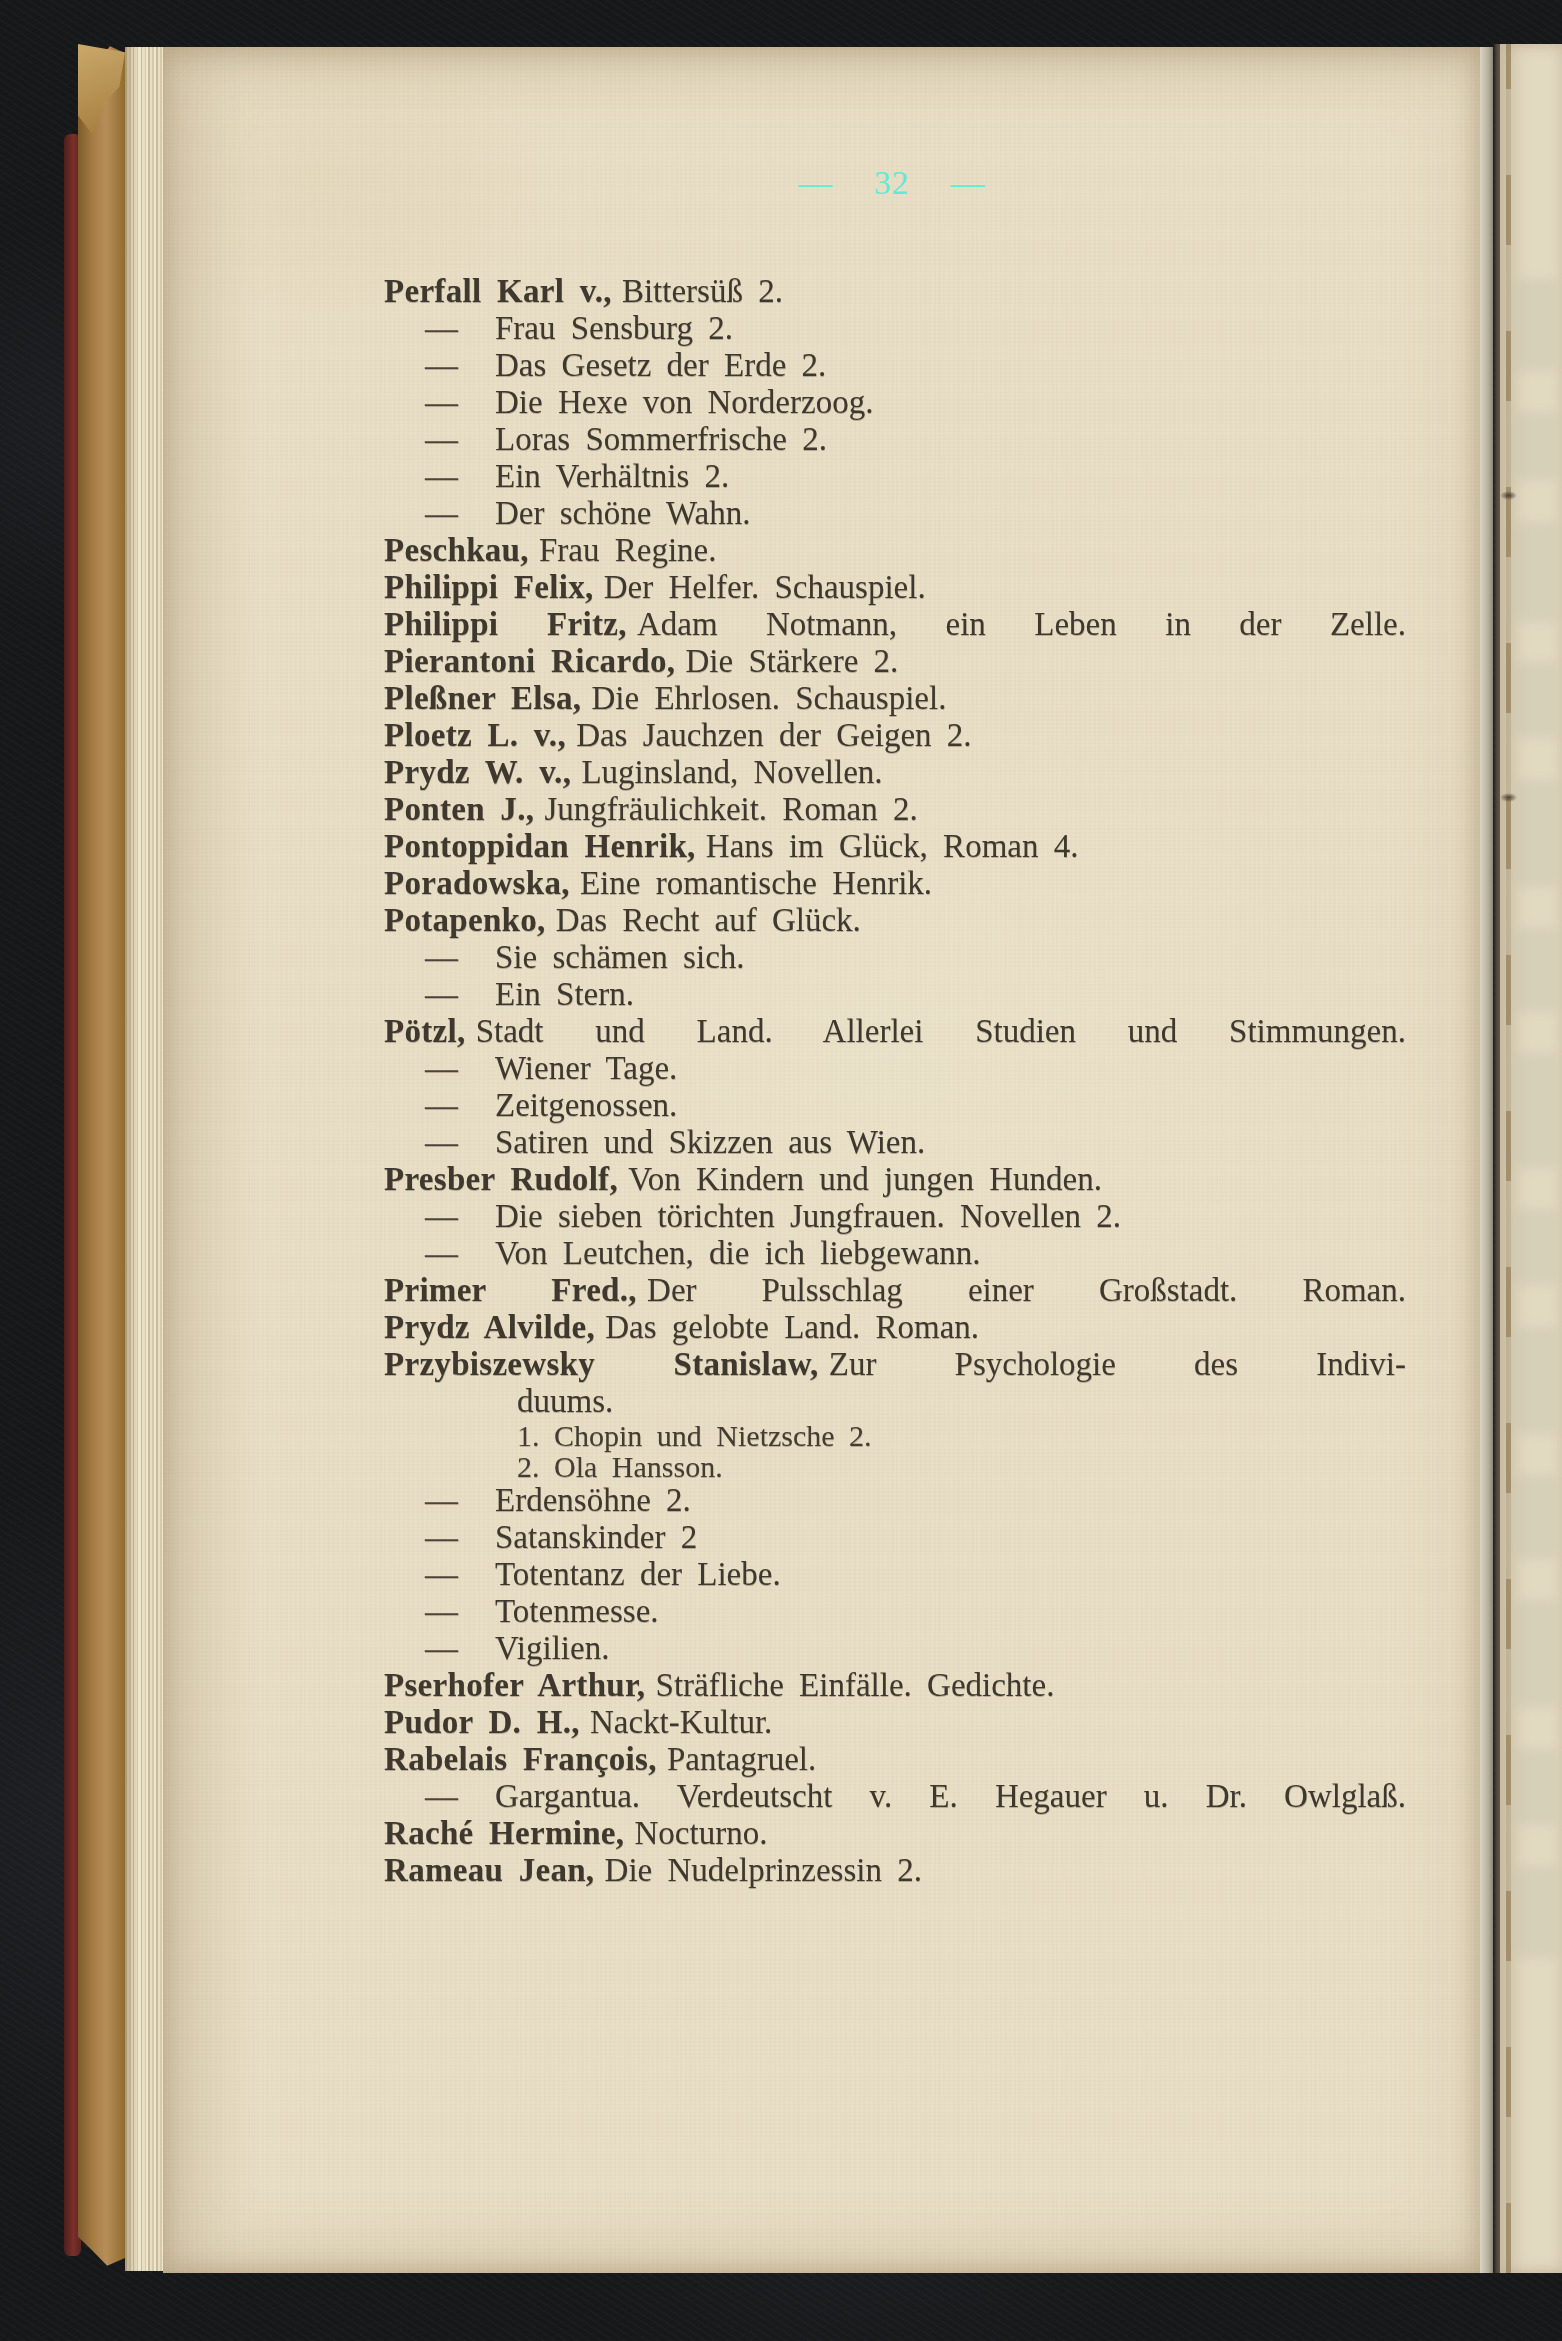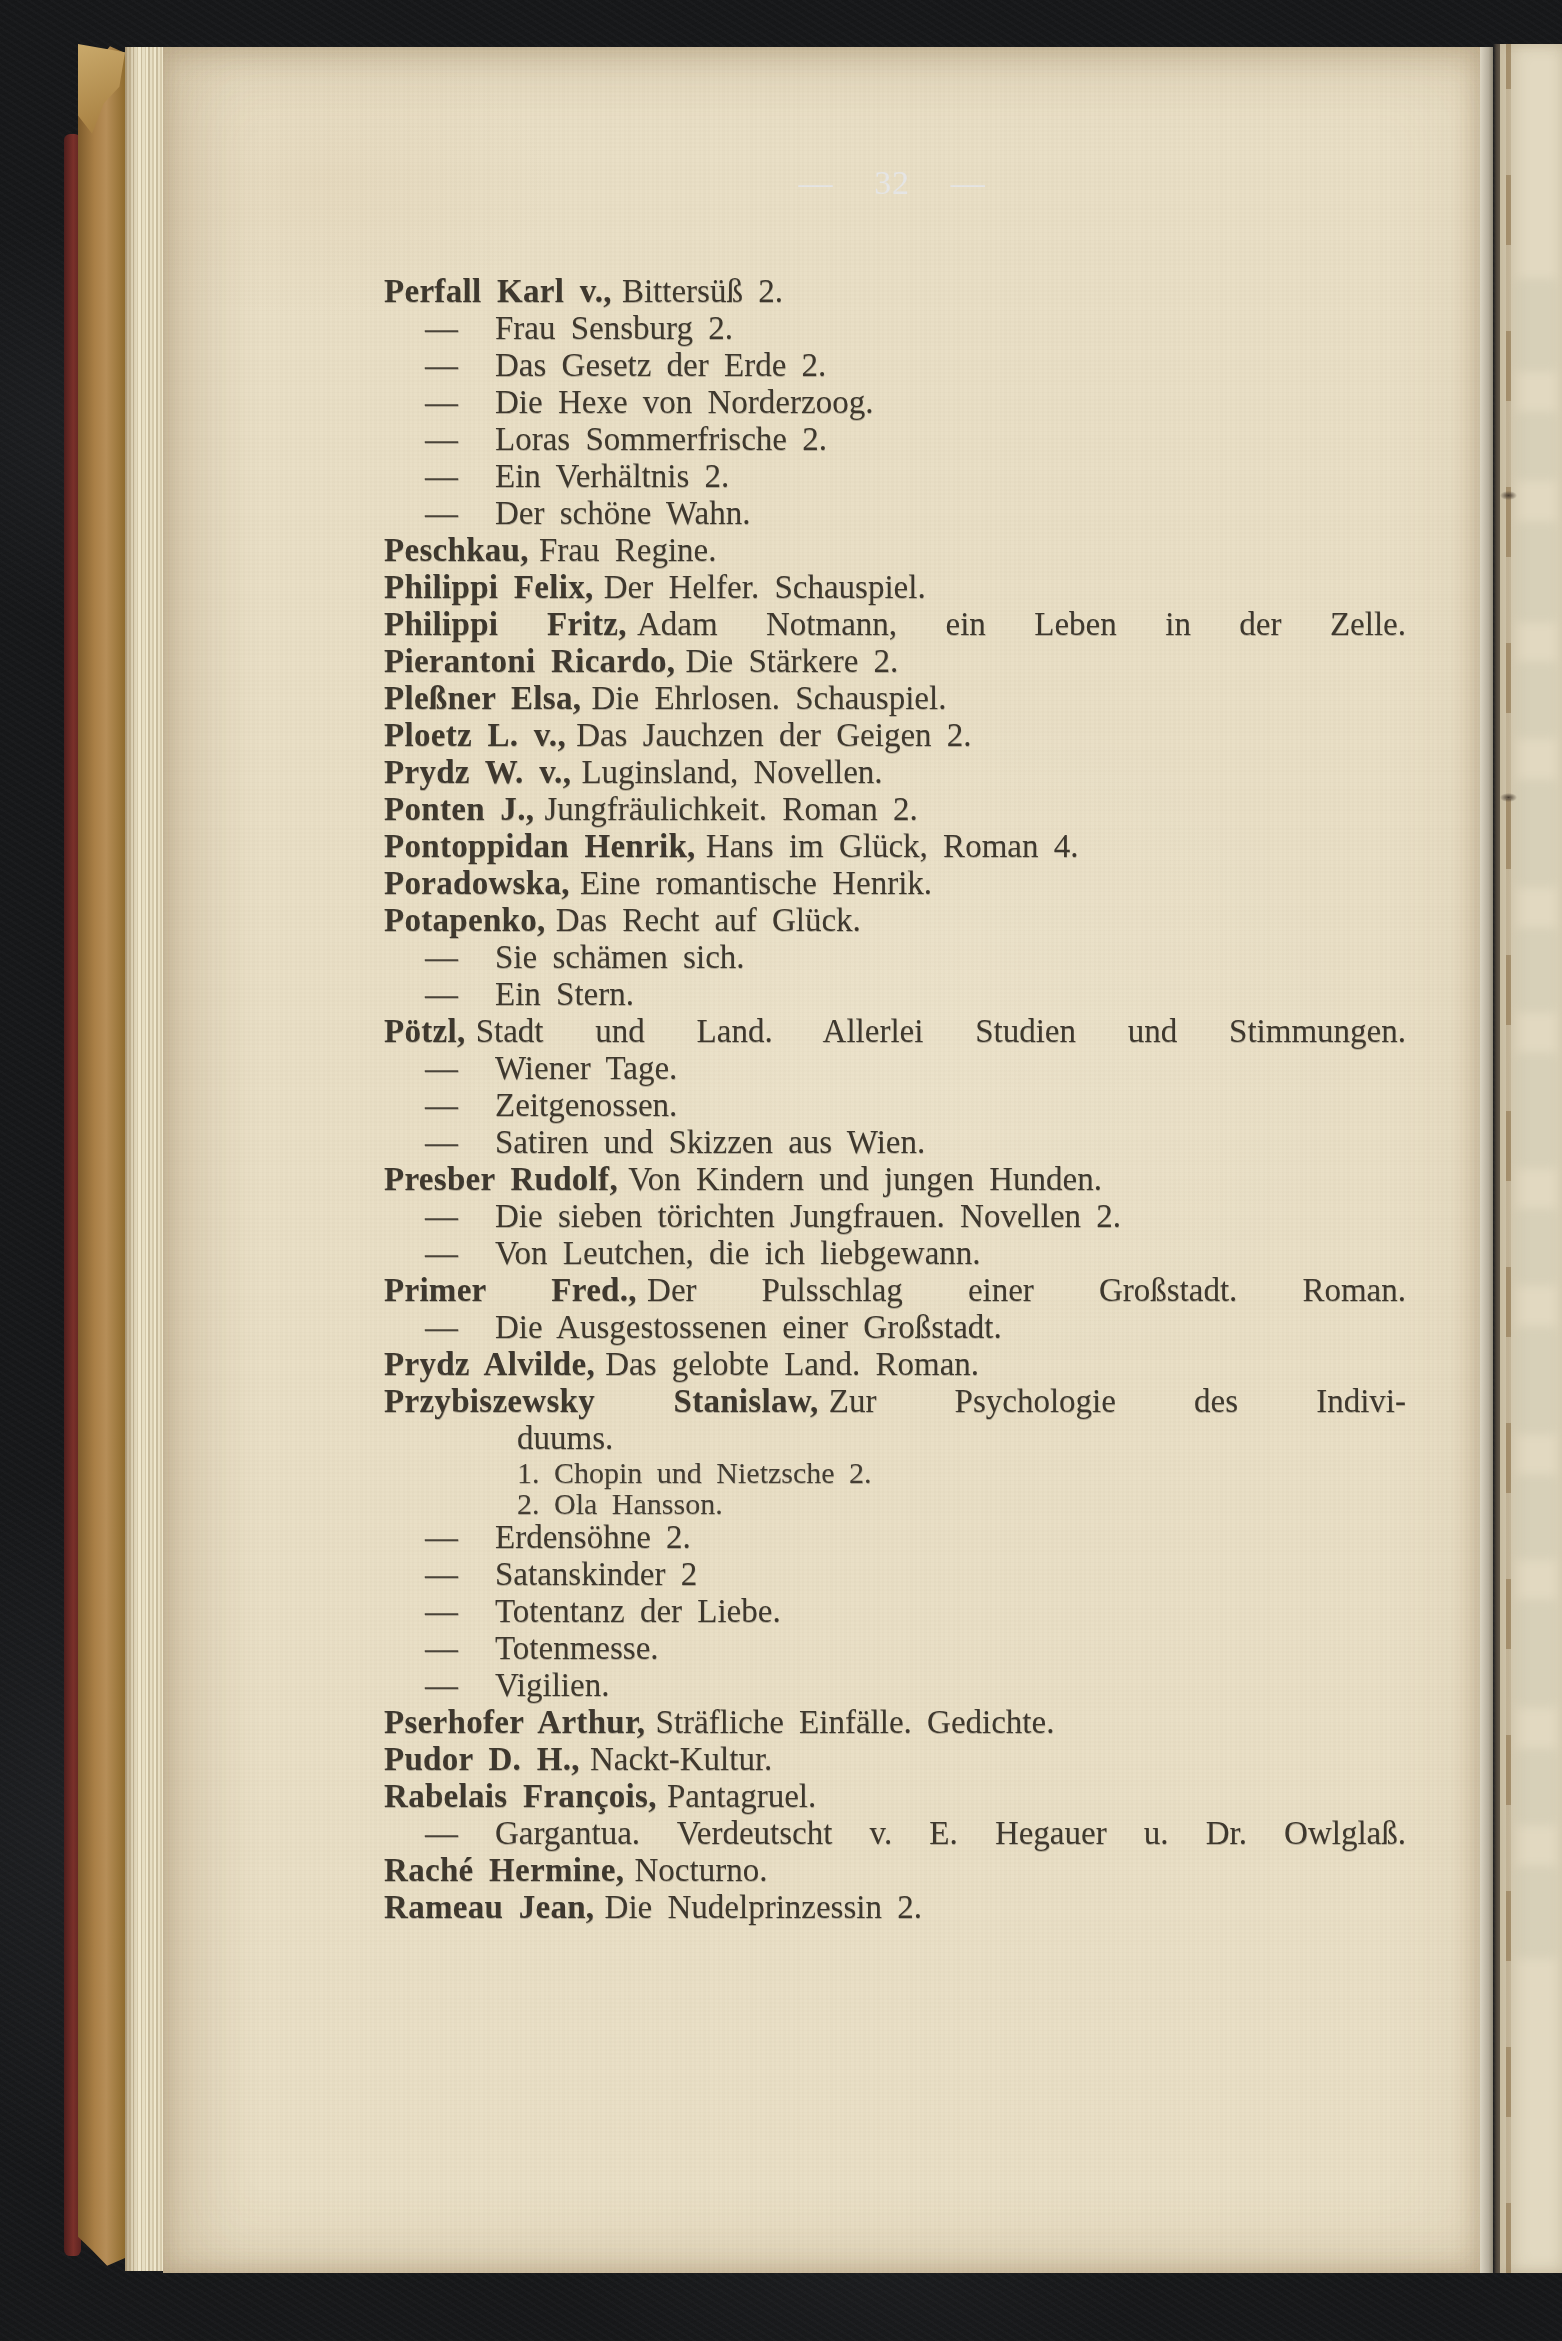--- a/index.html
+++ b/index.html
@@ -47,21 +47,21 @@
     background:linear-gradient(to right,#47403500,#4a4238 40%,#6a5f4f);}
   .next-page{position:absolute;left:1500px;top:44px;width:63px;height:2229px;background:#e2d9c1;
     box-shadow:inset 12.5px 0 17px rgba(110,88,52,.22), inset -4.7px 0 11px rgba(110,88,52,.10);}
   .crease{position:absolute;left:6.3px;top:0;width:4.7px;height:100%;
     background:repeating-linear-gradient(0deg, rgba(128,99,58,.55) 0 70px, rgba(128,99,58,.18) 70px 156px);}
   .knot{position:absolute;left:0px;width:17px;height:9.4px;border-radius:50%;
     background:radial-gradient(#4c4033, rgba(76,64,51,0) 72%);}
   .smudge{position:absolute;left:15.6px;width:41px;background:#68755f;opacity:.085;filter:blur(4.7px);border-radius:6.3px;}
   
   .pagenum{position:absolute;left:384px;top:164px;width:1016px;text-align:center;
-    font-size:34px;color:#e5e5e5;letter-spacing:0.8px;}
+    font-size:34px;color:#5eead4;letter-spacing:0.8px;}
   .pagenum .gap{display:inline-block;width:41px;}
   .entries{position:absolute;left:384px;top:273px;width:1022px;
     font-size:33px;line-height:37px;color:#3e382e;word-spacing:7px;
     text-shadow:0.3px 0.5px 0.5px rgba(62,56,46,.30);}
   .entry{white-space:nowrap;}
   .e-author .b{font-weight:700;letter-spacing:0.3px;}
   .e-author .r{margin-left:10.2px;}
   .e-dash{padding-left:41px;}
   .e-dash .dash{display:inline-block;width:36px;color:#4a443a;}
   .e-dash .t{margin-left:34px;}
@@ -130,21 +130,20 @@
       <div class="entry e-dash"><span class="dash">—</span><span class="t">Sie schämen sich.</span></div>
       <div class="entry e-dash"><span class="dash">—</span><span class="t">Ein Stern.</span></div>
       <div class="entry e-author full"><span class="b">Pötzl,</span><span class="r">Stadt und Land. Allerlei Studien und Stimmungen.</span></div>
       <div class="entry e-dash"><span class="dash">—</span><span class="t">Wiener Tage.</span></div>
       <div class="entry e-dash"><span class="dash">—</span><span class="t">Zeitgenossen.</span></div>
       <div class="entry e-dash"><span class="dash">—</span><span class="t">Satiren und Skizzen aus Wien.</span></div>
       <div class="entry e-author"><span class="b">Presber Rudolf,</span><span class="r">Von Kindern und jungen Hunden.</span></div>
       <div class="entry e-dash"><span class="dash">—</span><span class="t">Die sieben törichten Jungfrauen. Novellen 2.</span></div>
       <div class="entry e-dash"><span class="dash">—</span><span class="t">Von Leutchen, die ich liebgewann.</span></div>
       <div class="entry e-author full"><span class="b">Primer Fred.,</span><span class="r">Der Pulsschlag einer Großstadt. Roman.</span></div>
-      <div class="entry e-dash"><span class="dash">—</span><span class="t">Die Ausgestossenen einer Großstadt.</span></div>
       <div class="entry e-author"><span class="b">Prydz Alvilde,</span><span class="r">Das gelobte Land. Roman.</span></div>
       <div class="entry e-author full"><span class="b">Przybiszewsky Stanislaw,</span><span class="r">Zur Psychologie des Indivi-</span></div>
       <div class="entry e-cont">duums.</div>
       <div class="entry e-num">1. Chopin und Nietzsche 2.</div>
       <div class="entry e-num">2. Ola Hansson.</div>
       <div class="entry e-dash"><span class="dash">—</span><span class="t">Erdensöhne 2.</span></div>
       <div class="entry e-dash"><span class="dash">—</span><span class="t">Satanskinder 2</span></div>
       <div class="entry e-dash"><span class="dash">—</span><span class="t">Totentanz der Liebe.</span></div>
       <div class="entry e-dash"><span class="dash">—</span><span class="t">Totenmesse.</span></div>
       <div class="entry e-dash"><span class="dash">—</span><span class="t">Vigilien.</span></div>

